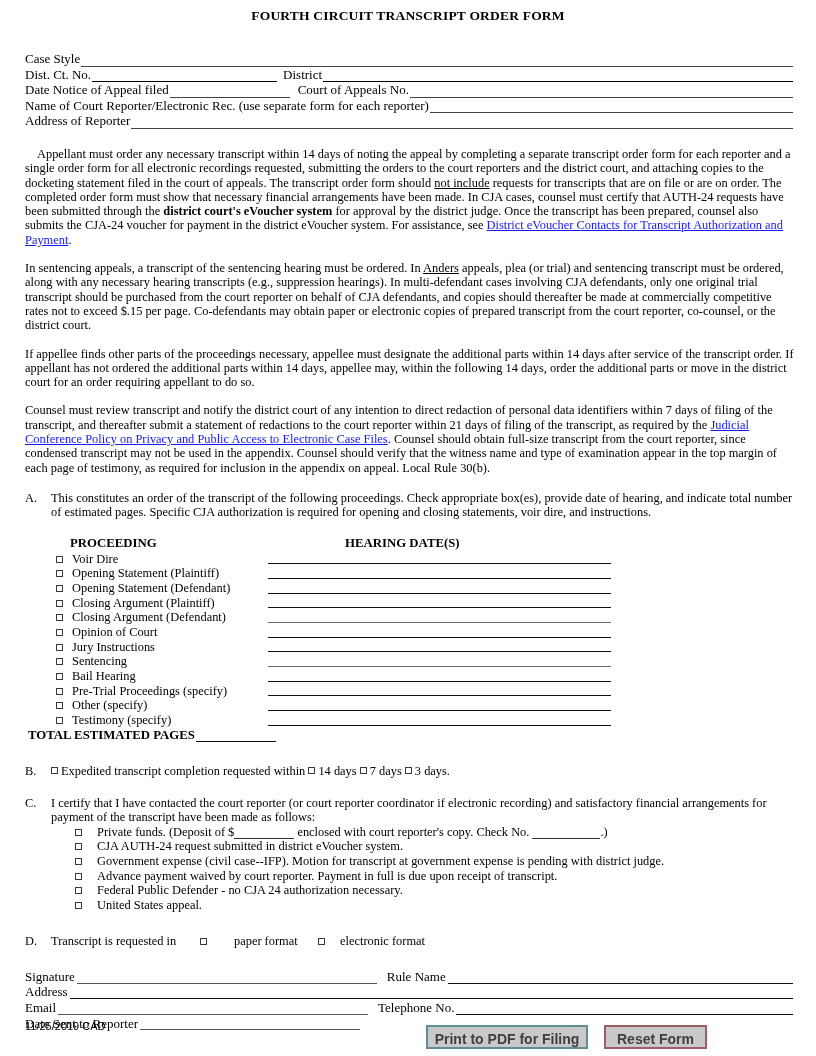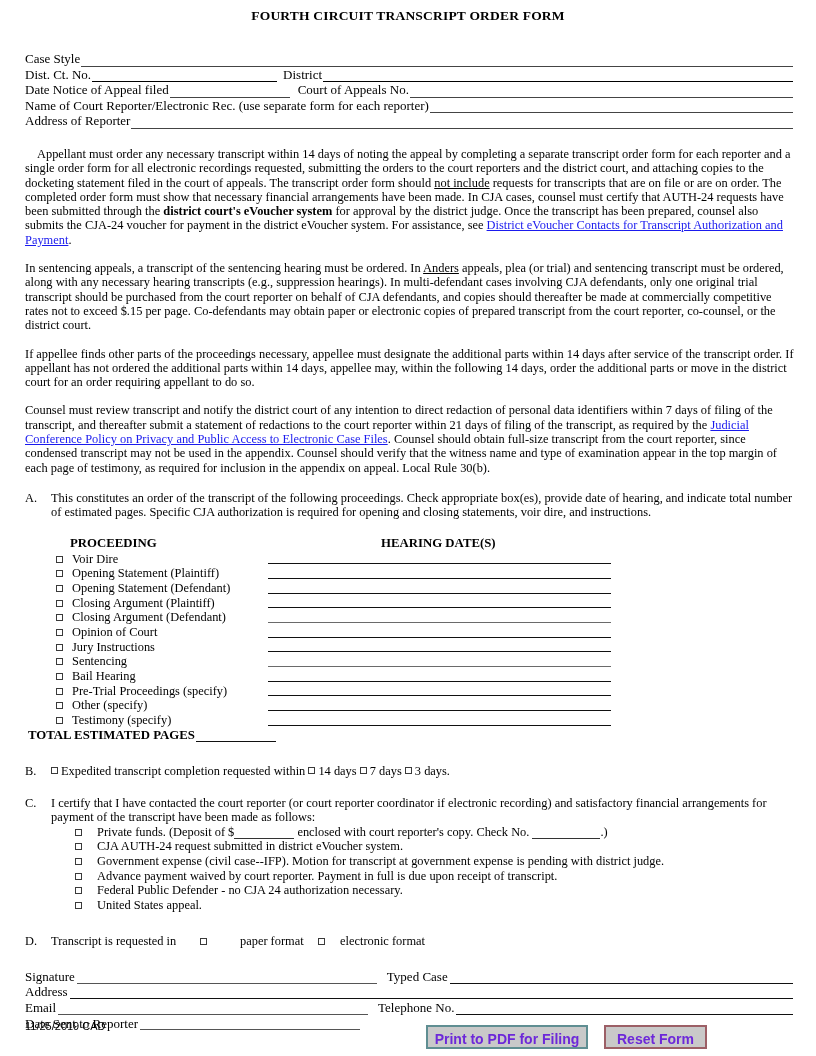--- a/index.html
+++ b/index.html
@@ -105,21 +105,21 @@
 
   
   .proc-head {
     position: relative;
     font-weight: bold;
     font-size: 12.8px;
     height: 16px;
     padding-left: 25px;
   }
   .proc-head .h1 { position: absolute; left: 70px; text-align: center; }
-  .proc-head .h2 { position: absolute; left: 345px; margin-left: 36px; }
+  .proc-head .h2 { position: absolute; left: 345px; }
 
   .proc-list { padding-left: 25px; }
   .proc-row {
     position: relative;
     height: 14.7px;
     font-size: 12.4px;
     line-height: 14.7px;
   }
   .cbox {
     display: inline-block;
@@ -196,21 +196,21 @@
   .d-row {
     position: relative;
     height: 16px;
     font-size: 12.4px;
     line-height: 16px;
     padding-left: 25px;
   }
   .d-row .dl { position: absolute; left: 25px; }
   .d-row .dtxt { position: absolute; left: 51px; text-align: right; }
   .d-row .dcb1 { position: absolute; left: 200px; top: 5px; }
-  .d-row .dt1 { position: absolute; left: 240px; }
+  .d-row .dt1 { position: absolute; left: 234px; }
   .d-row .dcb2 { position: absolute; left: 318px; top: 5px; }
   .d-row .dt2 { position: absolute; left: 340px; }
 
   
   .sig-block {
     padding-left: 25px;
     padding-right: 23px;
   }
   .sig-row {
     display: flex;
@@ -242,21 +242,21 @@
     font-size: 11px;
     font-family: "Liberation Sans", sans-serif;
   }
   .btn {
     position: absolute;
     font-family: "Liberation Sans", sans-serif;
     font-size: 14px;
     font-weight: bold;
     text-align: center;
     background: #c9c9c9;
-    color: #6d28d9;
+    color: #404040;
     cursor: pointer;
     padding: 0;
     line-height: 24px;
     height: 24px;
     box-sizing: border-box;
   }
   #btn-print {
     left: 426px;
     top: 15px;
     width: 162px;
@@ -484,21 +484,21 @@
   </div>
 
   <div class="sp-20"></div>
 
   <div class="sig-block">
 
     <div class="sig-row">
       <span class="lbl">Signature</span>
       <span class="sig-rule-300"></span>
       <span class="gap"></span>
-      <span class="lbl">Typed Case</span>
+      <span class="lbl">Rule Name</span>
       <span class="sig-rule-full"></span>
     </div>
 
     <div class="sig-row">
       <span class="lbl">Address</span>
       <span class="sig-rule-full" style="border-bottom:1px solid #111"></span>
     </div>
 
     <div class="sig-row">
       <span class="lbl">Email</span>

